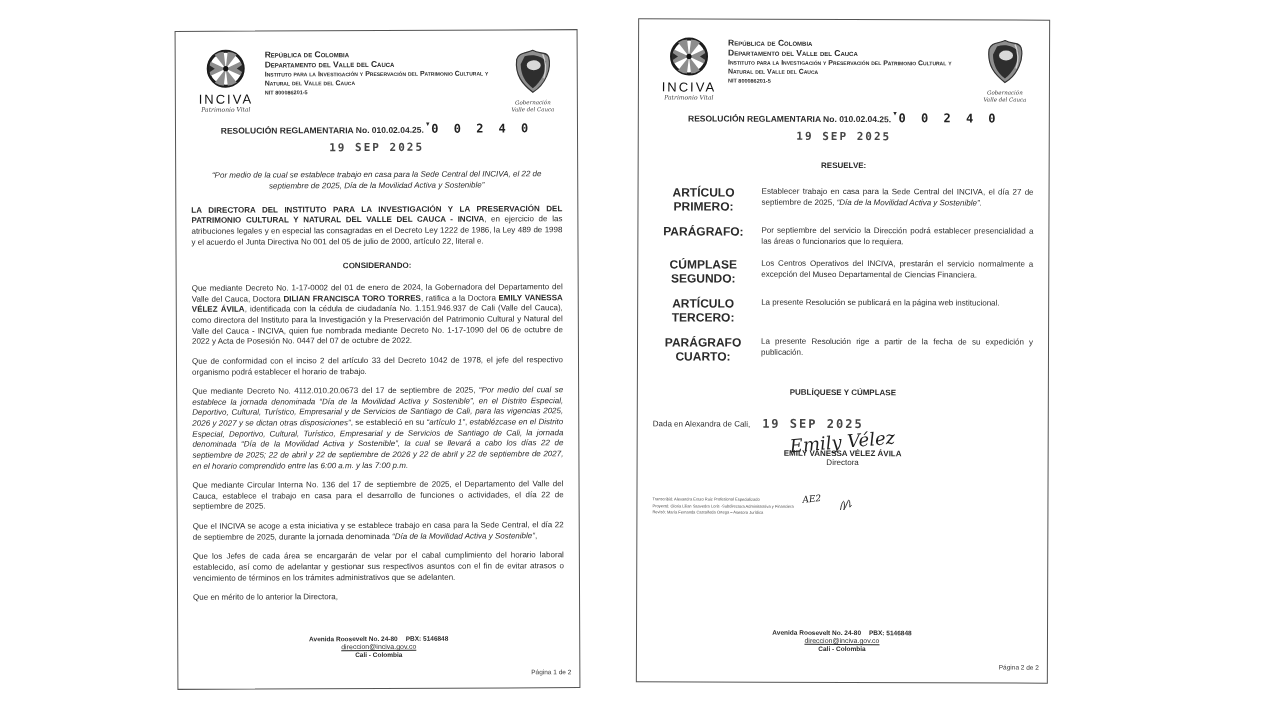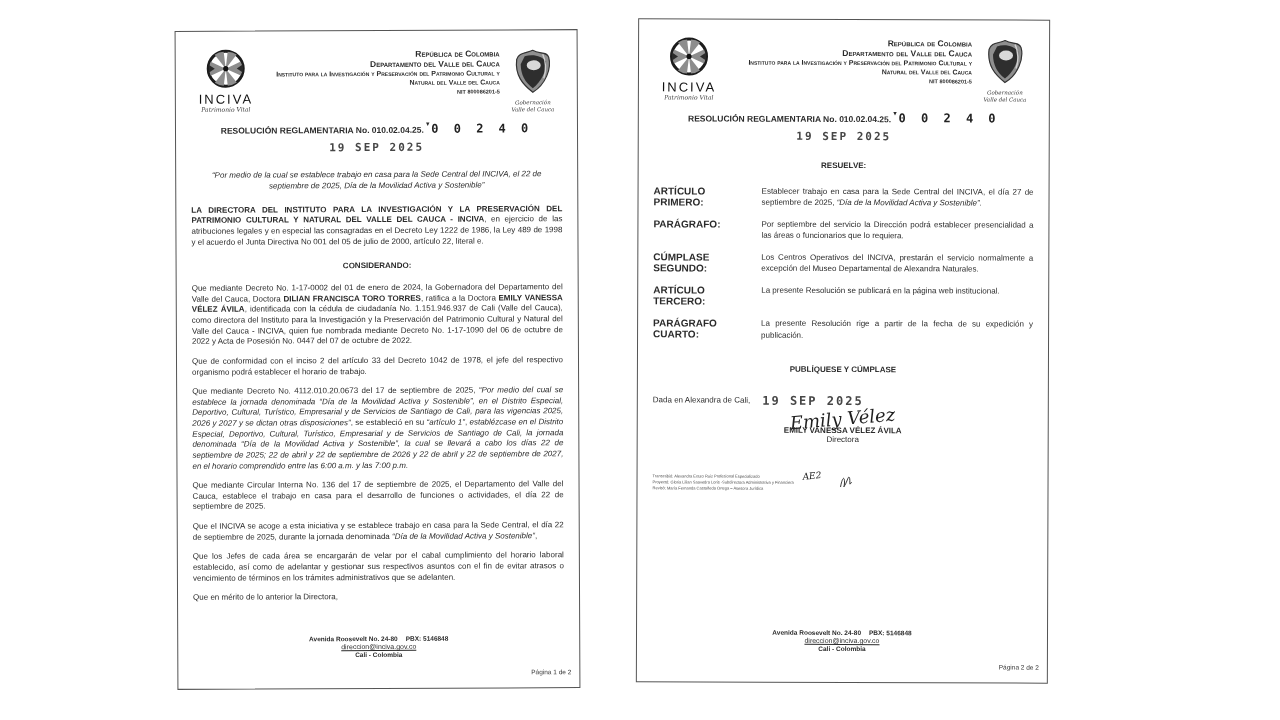--- a/index.html
+++ b/index.html
@@ -8,21 +8,21 @@
   .page{position:absolute;background:#fff;border:1px solid #555;box-sizing:border-box;}
   .page1{left:176px;top:30px;width:403px;height:659px;transform:rotate(-0.25deg);}
   .page2{left:637px;top:19px;width:412px;height:664px;transform:rotate(0.2deg);}
   .page-inner{padding:12px 15px 0 15px;position:relative;}
 
   
   .hdr{display:flex;align-items:flex-start;justify-content:space-between;}
   .logo-wrap{width:70px;text-align:center;flex:none;margin-top:4px;}
   .logo-name{font-size:13px;letter-spacing:2px;color:#111;margin-top:-2px;}
   .logo-tagline{font-family:"DejaVu Serif",serif;font-style:italic;font-size:6px;color:#3a3a3a;margin-top:-1px;}
-  .hdr-center{flex:1;text-align:right;padding:6px 4px 0 4px;}
+  .hdr-center{flex:1;text-align:left;padding:6px 4px 0 4px;}
   .hdr-l1{font-size:8.5px;font-weight:bold;font-variant:small-caps;}
   .hdr-l2{font-size:8.5px;font-weight:bold;font-variant:small-caps;}
   .hdr-l3{font-size:7px;font-weight:bold;font-variant:small-caps;line-height:1.25;margin-top:1px;}
   .hdr-nit{font-size:5.5px;font-weight:bold;margin-top:1px;}
   .crest-wrap{width:58px;text-align:center;flex:none;margin-top:6px;}
   .crest-caption{font-family:"DejaVu Serif",serif;font-style:italic;font-size:5.5px;color:#3a3a3a;line-height:1.3;margin-top:1px;}
 
   .res-line{text-align:center;font-weight:bold;font-size:8.5px;margin-top:8px;}
   .res-mark{font-size:6px;vertical-align:top;position:relative;top:-2px;}
   .res-num{font-family:"DejaVu Sans Mono",monospace;font-size:12px;letter-spacing:4px;font-weight:bold;margin-left:2px;color:#222;}
@@ -33,21 +33,21 @@
   .subject{font-style:italic;text-align:center;font-size:8px;line-height:1.4;margin:15px 6px 0 6px;}
   .para{font-size:8px;line-height:1.33;text-align:justify;margin:0 0 9px 0;}
   .intro{margin-top:13px;}
   .b{font-weight:bold;}
   .i{font-style:italic;}
   .section-title{text-align:center;font-size:8px;font-weight:bold;margin:14px 0 13px 0;}
 
   
   .articles{margin-top:16px;}
   .article-row{display:flex;margin-bottom:11px;}
-  .article-label{width:100px;flex:none;font-weight:bold;font-size:10px;}
+  .article-label{width:100px;flex:none;font-weight:bold;font-size:12px;text-align:center;}
   .article-body{flex:1;font-size:8px;line-height:1.38;text-align:justify;padding-left:8px;}
   .publiquese{text-align:center;font-weight:bold;font-size:8px;margin:24px 0 20px 0;}
   .dada-line{display:flex;align-items:center;font-size:8px;}
   .dada-stamp{font-family:"DejaVu Sans Mono",monospace;font-size:12px;letter-spacing:2px;
               color:#464646;font-weight:bold;margin-left:12px;}
   .sig-block{text-align:center;margin-top:2px;}
   .sig-script{font-family:"DejaVu Serif",serif;font-style:italic;font-size:18px;color:#1f1f1f;
               display:inline-block;transform:rotate(-5deg);line-height:1;}
   .signer-name{font-weight:bold;font-size:8px;margin-top:-3px;}
   .signer-role{font-size:8px;}
@@ -200,21 +200,21 @@
           <div class="article-row">
             <div class="article-label">ARTÍCULO PRIMERO:</div>
             <div class="article-body"><span>Establecer trabajo en casa para la Sede Central del INCIVA, el día 27 de septiembre de 2025, </span><span class="i">“Día de la Movilidad Activa y Sostenible”</span><span>.</span></div>
           </div>
           <div class="article-row">
             <div class="article-label">PARÁGRAFO:</div>
             <div class="article-body"><span>Por septiembre del servicio la Dirección podrá establecer presencialidad a las áreas o funcionarios que lo requiera.</span></div>
           </div>
           <div class="article-row">
             <div class="article-label">CÚMPLASE SEGUNDO:</div>
-            <div class="article-body"><span>Los Centros Operativos del INCIVA, prestarán el servicio normalmente a excepción del Museo Departamental de Alexandra Naturales.</span></div>
+            <div class="article-body"><span>Los Centros Operativos del INCIVA, prestarán el servicio normalmente a excepción del Museo Departamental de Ciencias Financiera.</span></div>
           </div>
           <div class="article-row">
             <div class="article-label">ARTÍCULO TERCERO:</div>
             <div class="article-body"><span>La presente Resolución se publicará en la página web institucional.</span></div>
           </div>
           <div class="article-row">
             <div class="article-label">PARÁGRAFO CUARTO:</div>
             <div class="article-body"><span>La presente Resolución rige a partir de la fecha de su expedición y publicación.</span></div>
           </div>
         </div>

